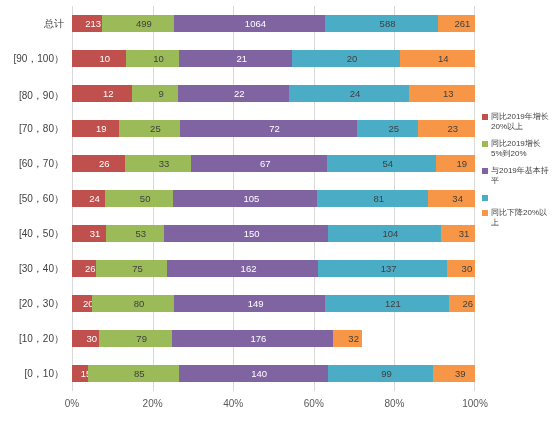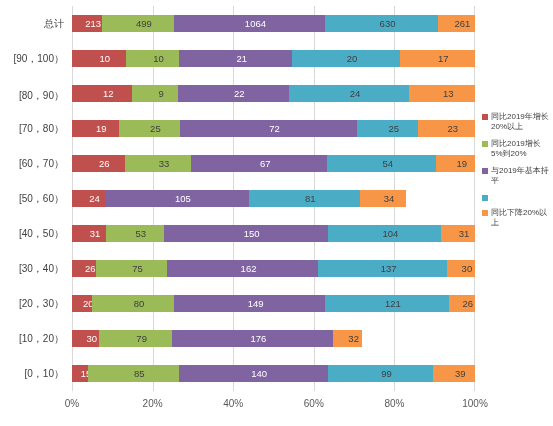--- a/index.html
+++ b/index.html
@@ -129,41 +129,41 @@
           <div class="seg s0" style="width: 7.53982%; background: rgb(192, 80, 77);">
             <span class="seg-label">213</span>
           </div>
           <div class="seg s1" style="width: 17.6637%; background: rgb(155, 187, 89);">
             <span class="seg-label">499</span>
           </div>
           <div class="seg s2" style="width: 37.6637%; background: rgb(128, 100, 162);">
             <span class="seg-label">1064</span>
           </div>
           <div class="seg s3" style="width: 27.8938%; background: rgb(75, 172, 198);">
-            <span class="seg-label">630</span>
+            <span class="seg-label">588</span>
           </div>
           <div class="seg s4" style="width: 9.23894%; background: rgb(247, 150, 70);">
             <span class="seg-label">261</span>
           </div>
         </div>
         <div class="row" style="top: 44px; height: 17px;">
           <div class="seg s0" style="width: 13.3333%; background: rgb(192, 80, 77);">
             <span class="seg-label">10</span>
           </div>
           <div class="seg s1" style="width: 13.3333%; background: rgb(155, 187, 89);">
             <span class="seg-label">10</span>
           </div>
           <div class="seg s2" style="width: 28%; background: rgb(128, 100, 162);">
             <span class="seg-label">21</span>
           </div>
           <div class="seg s3" style="width: 26.6667%; background: rgb(75, 172, 198);">
             <span class="seg-label">20</span>
           </div>
           <div class="seg s4" style="width: 18.6667%; background: rgb(247, 150, 70);">
-            <span class="seg-label">17</span>
+            <span class="seg-label">14</span>
           </div>
         </div>
         <div class="row" style="top: 79px; height: 17px;">
           <div class="seg s0" style="width: 15%; background: rgb(192, 80, 77);">
             <span class="seg-label">12</span>
           </div>
           <div class="seg s1" style="width: 11.25%; background: rgb(155, 187, 89);">
             <span class="seg-label">9</span>
           </div>
           <div class="seg s2" style="width: 27.5%; background: rgb(128, 100, 162);">
@@ -206,20 +206,23 @@
           <div class="seg s3" style="width: 27.1357%; background: rgb(75, 172, 198);">
             <span class="seg-label">54</span>
           </div>
           <div class="seg s4" style="width: 9.54774%; background: rgb(247, 150, 70);">
             <span class="seg-label">19</span>
           </div>
         </div>
         <div class="row" style="top: 184px; height: 17px;">
           <div class="seg s0" style="width: 8.16327%; background: rgb(192, 80, 77);">
             <span class="seg-label">24</span>
+          </div>
+          <div class="seg s1" style="width: 17.0068%; background: rgb(155, 187, 89);">
+            <span class="seg-label">50</span>
           </div>
           <div class="seg s2" style="width: 35.7143%; background: rgb(128, 100, 162);">
             <span class="seg-label">105</span>
           </div>
           <div class="seg s3" style="width: 27.551%; background: rgb(75, 172, 198);">
             <span class="seg-label">81</span>
           </div>
           <div class="seg s4" style="width: 11.5646%; background: rgb(247, 150, 70);">
             <span class="seg-label">34</span>
           </div>

